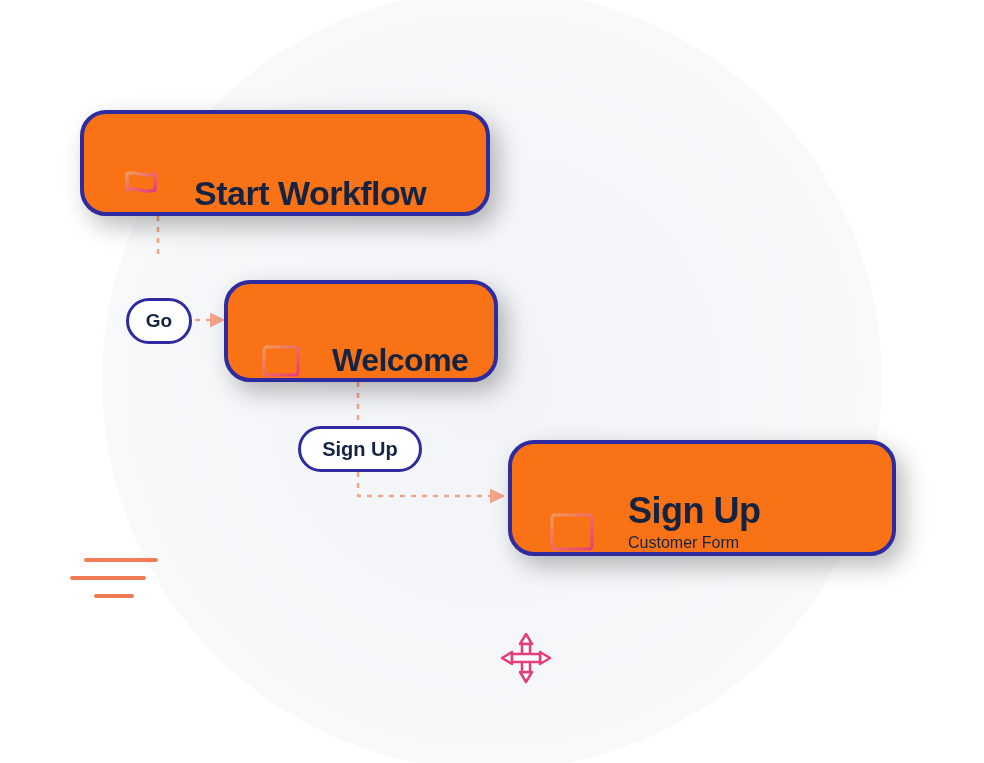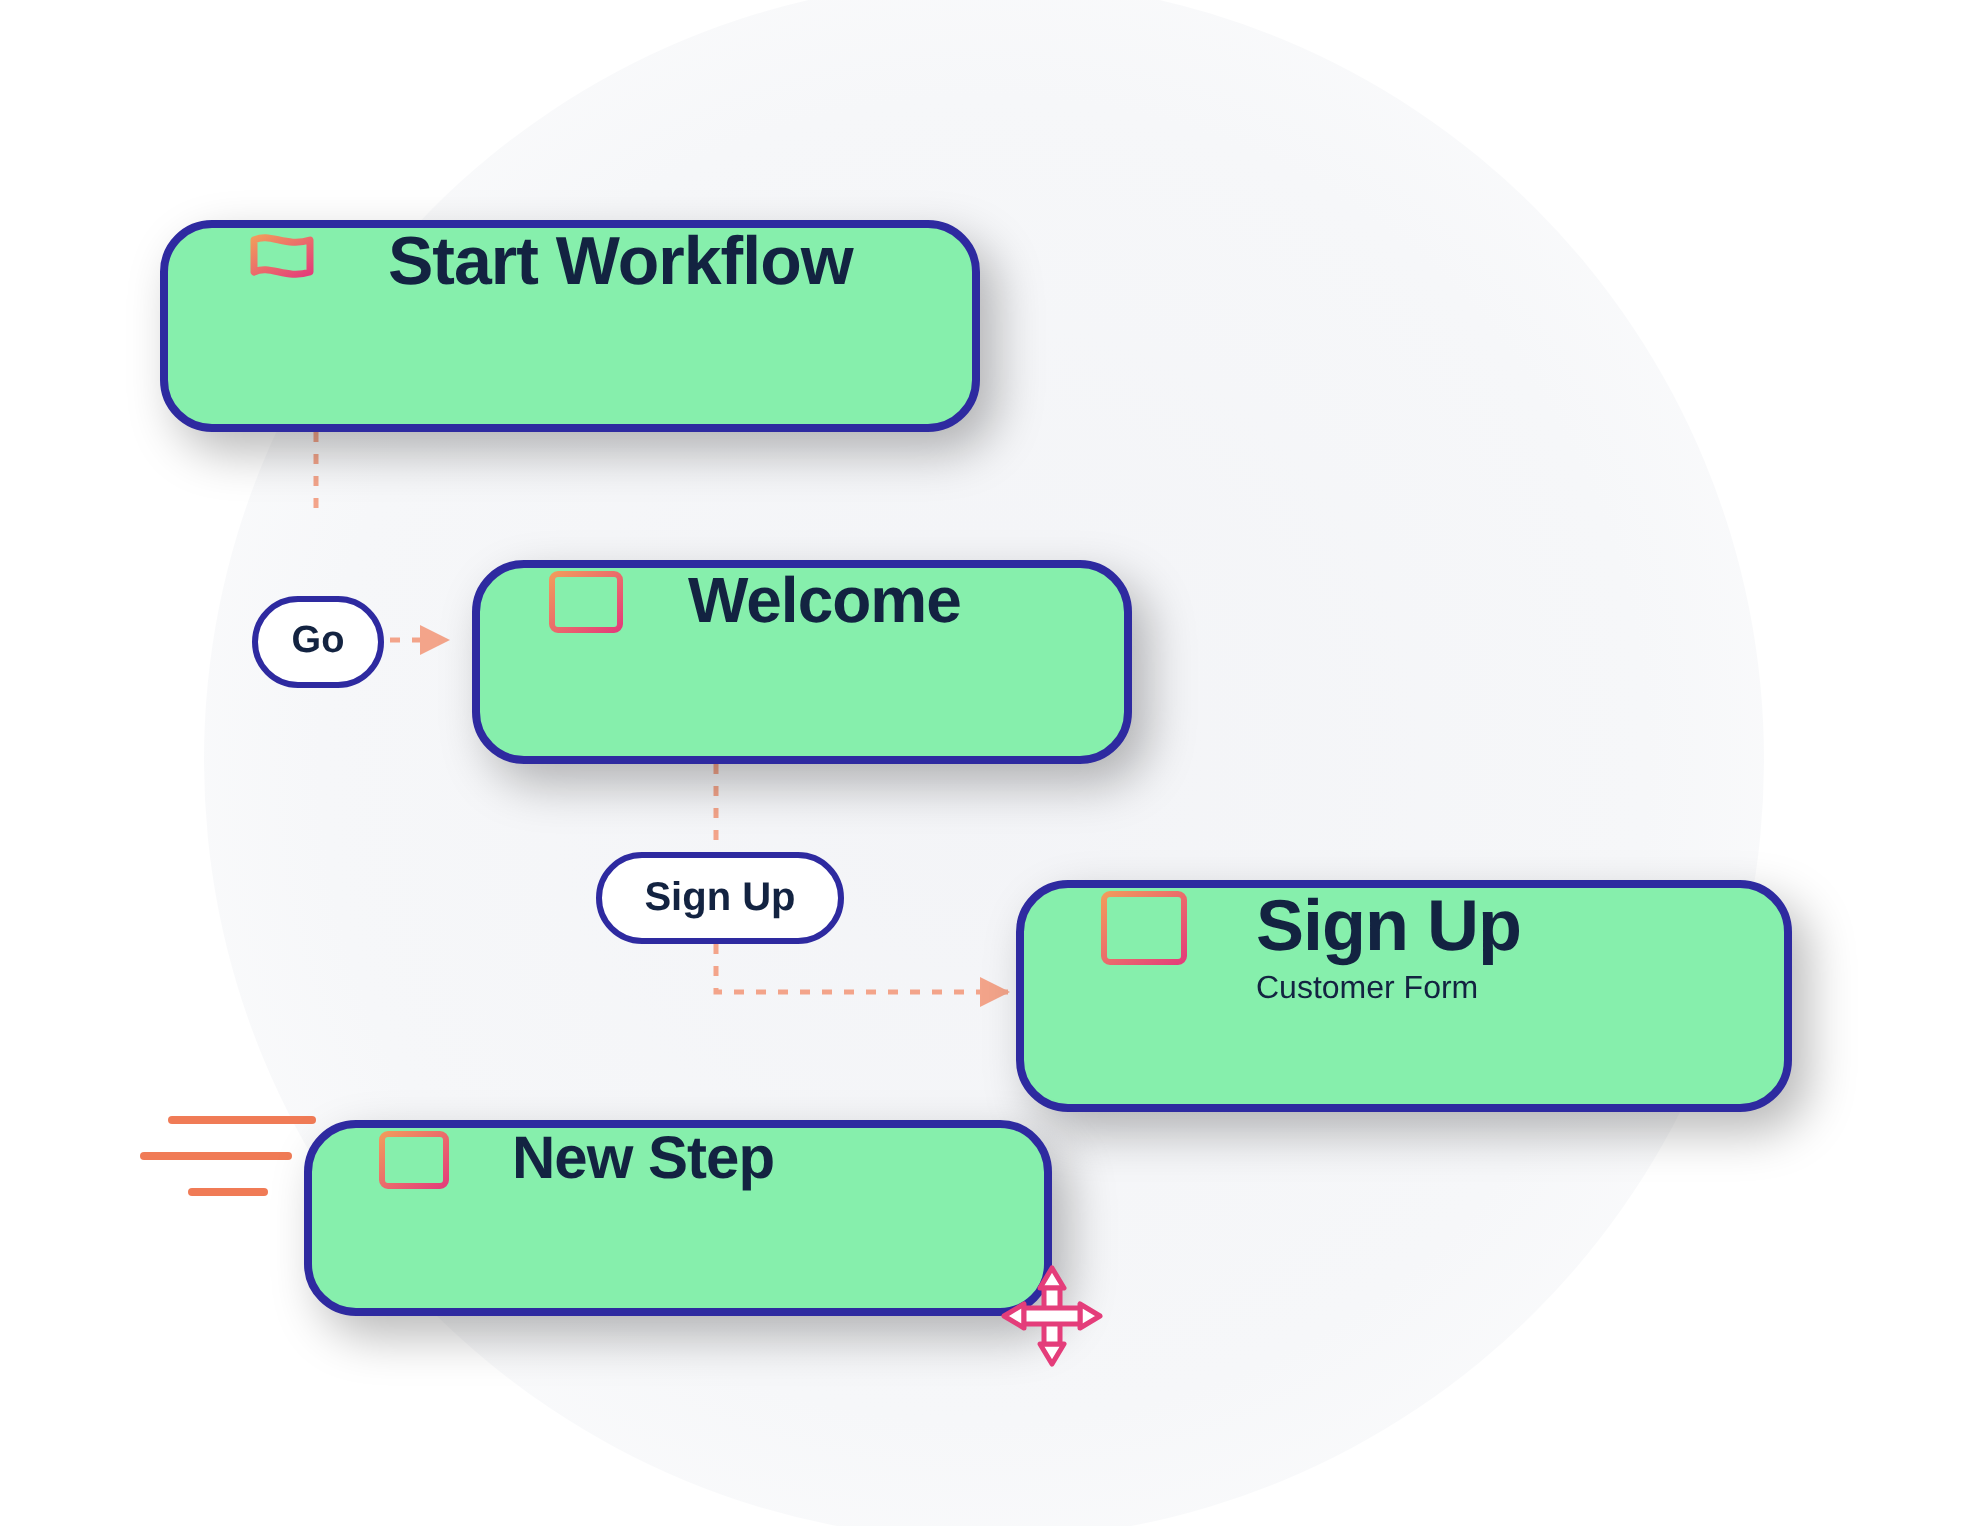--- a/index.html
+++ b/index.html
@@ -26,26 +26,26 @@
     background: radial-gradient(circle at center, #f3f4f7 0%, #f6f7f9 60%, #ffffff 100%);
     left: 50%;
     top: -10px;
     transform: translateX(-50%);
     z-index: 0;
   }
 
   
   .node {
     position: absolute;
-    background: #86efac;
+    background: #f97316;
     border: 4px solid #2e2aa0;
     border-radius: 26px;
     box-shadow: 8px 10px 24px rgba(0,0,0,0.28);
     display: flex;
-    align-items: flex-start;
+    align-items: flex-end;
     z-index: 10;
     box-sizing: border-box;
   }
   .node .icon {
     flex: 0 0 auto;
     display: flex;
     align-items: center;
     justify-content: center;
   }
   .node .texts {
@@ -68,22 +68,22 @@
   
   .node.start {
     left: 80px;  top: 110px;
     width: 410px; height: 106px;
     padding: 0 28px;
   }
   .node.start .icon { width: 58px; margin-right: 24px; }
   .node.start .title { font-size: 34px; }
 
   .node.welcome {
-    left: 236px; top: 280px;
-    width: 330px; height: 102px;
+    left: 224px; top: 280px;
+    width: 274px; height: 102px;
     padding: 0 26px;
   }
   .node.welcome .icon { width: 54px; margin-right: 24px; }
   .node.welcome .title { font-size: 32px; }
 
   .node.signup {
     left: 508px; top: 440px;
     width: 388px; height: 116px;
     padding: 0 30px;
   }
@@ -237,37 +237,20 @@
   </div>
 
   <div class="deco-lines">
     <svg width="100" height="60" viewBox="0 0 100 60">
       <line x1="20" y1="10" x2="90" y2="10" stroke="#f07b56" stroke-width="4" stroke-linecap="round"></line>
       <line x1="6" y1="28" x2="78" y2="28" stroke="#f07b56" stroke-width="4" stroke-linecap="round"></line>
       <line x1="30" y1="46" x2="66" y2="46" stroke="#f07b56" stroke-width="4" stroke-linecap="round"></line>
     </svg>
   </div>
 
-  <div class="node newstep">
-    <span class="icon">
-      <svg width="38" height="32" viewBox="0 0 38 32">
-        <defs>
-          <linearGradient id="g4" x1="0" y1="0" x2="1" y2="1">
-            <stop offset="0%" stop-color="#f29a5c"></stop>
-            <stop offset="100%" stop-color="#e43d7a"></stop>
-          </linearGradient>
-        </defs>
-        <rect x="3" y="3" width="32" height="26" rx="3" fill="none" stroke="url(#g4)" stroke-width="3"></rect>
-        <line x1="3" y1="12" x2="35" y2="12" stroke="url(#g4)" stroke-width="3"></line>
-      </svg>
-    </span>
-    <div class="texts">
-      <span class="title">New Step</span>
-    </div>
-  </div>
 
   <div class="move-handle">
     <svg width="52" height="52" viewBox="0 0 52 52">
       <g fill="#ffffff" stroke="#e43d7a" stroke-width="2.5" stroke-linejoin="round">
         <polygon points="26,2 32,12 20,12"></polygon>
         <polygon points="26,50 32,40 20,40"></polygon>
         <polygon points="2,26 12,20 12,32"></polygon>
         <polygon points="50,26 40,20 40,32"></polygon>
         <rect x="22" y="12" width="8" height="28"></rect>
         <rect x="12" y="22" width="28" height="8"></rect>

